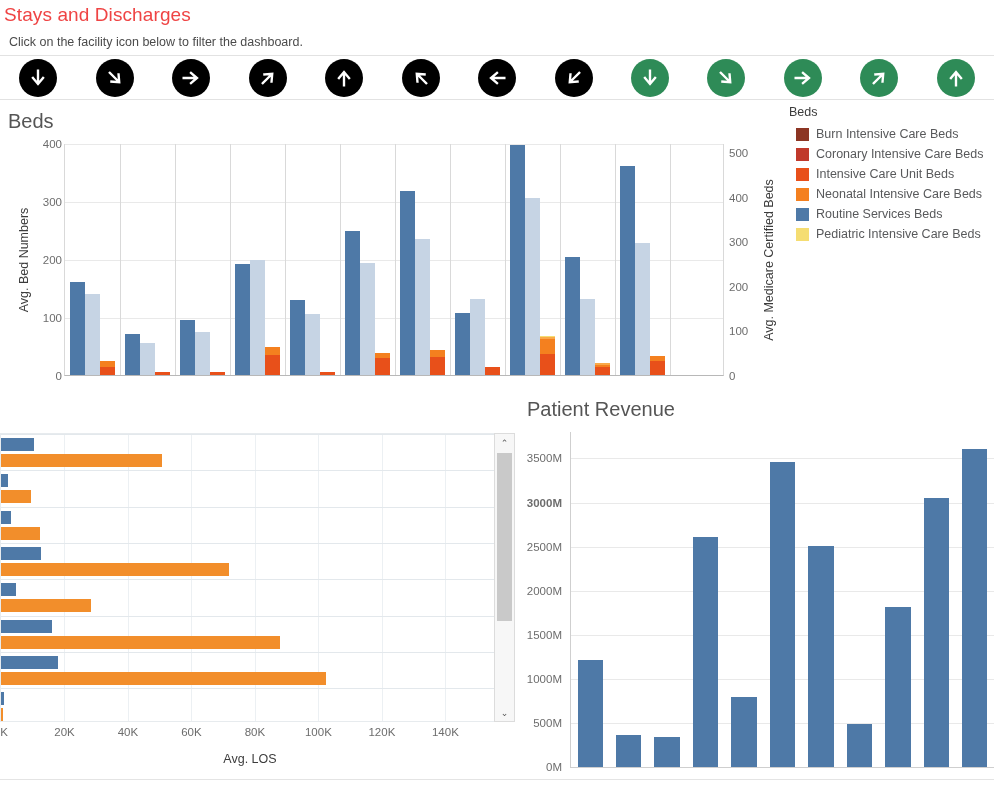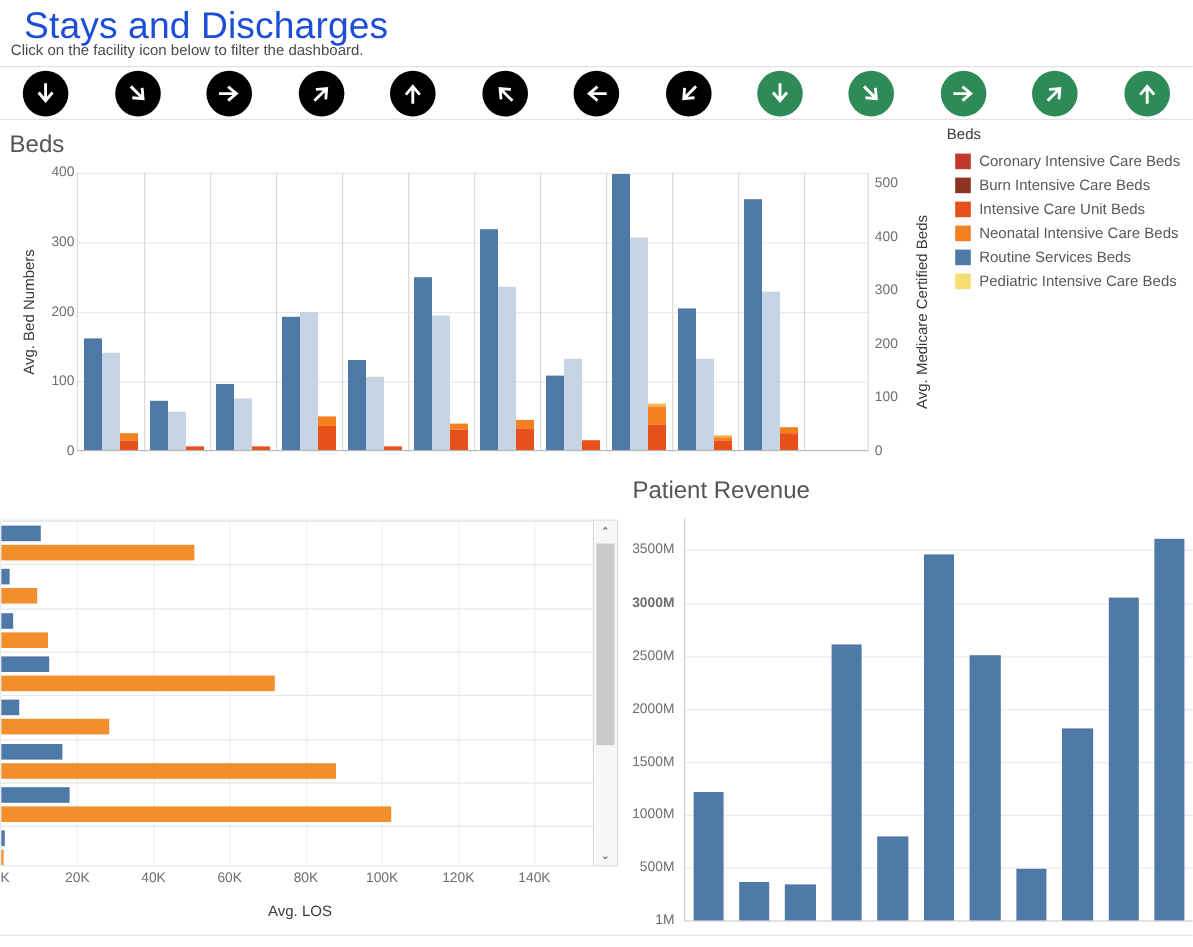--- a/index.html
+++ b/index.html
@@ -7,22 +7,22 @@
     width: 994px; height: 789px;
     background: #ffffff;
     font-family: "Liberation Sans", sans-serif;
     color: #4a4a4a;
     overflow: hidden;
   }
   .page { position: relative; width: 994px; height: 789px; }
 
   
   .dash-title {
-    position: absolute; left: 20px; top: 4px;
-    font-size: 31px; font-weight: 400; color: #1d4ed8;
+    position: absolute; left: 4px; top: 4px;
+    font-size: 19px; font-weight: 400; color: #ef4444;
     letter-spacing: .1px;
   }
   .dash-sub {
     position: absolute; left: 9px; top: 35px;
     font-size: 12.5px; color: #4b4b4b;
   }
 
   
   .icon-strip {
     position: absolute; left: 0; top: 55px; width: 994px; height: 45px;
@@ -394,26 +394,26 @@
         <div class="bar bar-dark" style="width: 15px; height: 0px;"></div>
         <div class="bar bar-light" style="width: 15px; height: 0px;"></div>
         <div class="bar bar-stack" style="width: 15px; height: 0px;"></div>
       </div>
     </div>
 
   <div class="legend">
     <div class="legend-title">Beds</div>
     <div id="legend-rows">
         <div class="legend-row">
+          <div class="legend-swatch" style="background: rgb(140, 53, 35);"></div>
+          <div class="legend-label">Burn Intensive Care Beds</div>
+        </div>
+        <div class="legend-row">
           <div class="legend-swatch" style="background: rgb(192, 57, 43);"></div>
           <div class="legend-label">Coronary Intensive Care Beds</div>
-        </div>
-        <div class="legend-row">
-          <div class="legend-swatch" style="background: rgb(140, 53, 35);"></div>
-          <div class="legend-label">Burn Intensive Care Beds</div>
         </div>
         <div class="legend-row">
           <div class="legend-swatch" style="background: rgb(232, 80, 26);"></div>
           <div class="legend-label">Intensive Care Unit Beds</div>
         </div>
         <div class="legend-row">
           <div class="legend-swatch" style="background: rgb(244, 128, 31);"></div>
           <div class="legend-label">Neonatal Intensive Care Beds</div>
         </div>
         <div class="legend-row">
@@ -474,21 +474,21 @@
       <div class="disc-tick" style="left: 191.452px;">60K</div>
       <div class="disc-tick" style="left: 254.935px;">80K</div>
       <div class="disc-tick" style="left: 318.419px;">100K</div>
       <div class="disc-tick" style="left: 381.903px;">120K</div>
       <div class="disc-tick" style="left: 445.387px;">140K</div>
     </div>
   <div class="disc-axis-title">Avg. LOS</div>
 
   <div class="rev-title">Patient Revenue</div>
   <div class="rev-ticks" id="rev-ticks">
-      <div class="tick l" style="right: 4px; top: 335px;">1M</div>
+      <div class="tick l" style="right: 4px; top: 335px;">0M</div>
       <div class="tick l" style="right: 4px; top: 290.921px;">500M</div>
       <div class="tick l" style="right: 4px; top: 246.842px;">1000M</div>
       <div class="tick l" style="right: 4px; top: 202.763px;">1500M</div>
       <div class="tick l" style="right: 4px; top: 158.684px;">2000M</div>
       <div class="tick l" style="right: 4px; top: 114.605px;">2500M</div>
       <div class="tick l" style="right: 4px; top: 70.5263px; font-weight: bold;">3000M</div>
       <div class="tick l" style="right: 4px; top: 26.4474px;">3500M</div>
     </div>
   <div class="rev-plot" id="rev-plot">
       <div class="hgrid" style="top: 290.921px;"></div>

